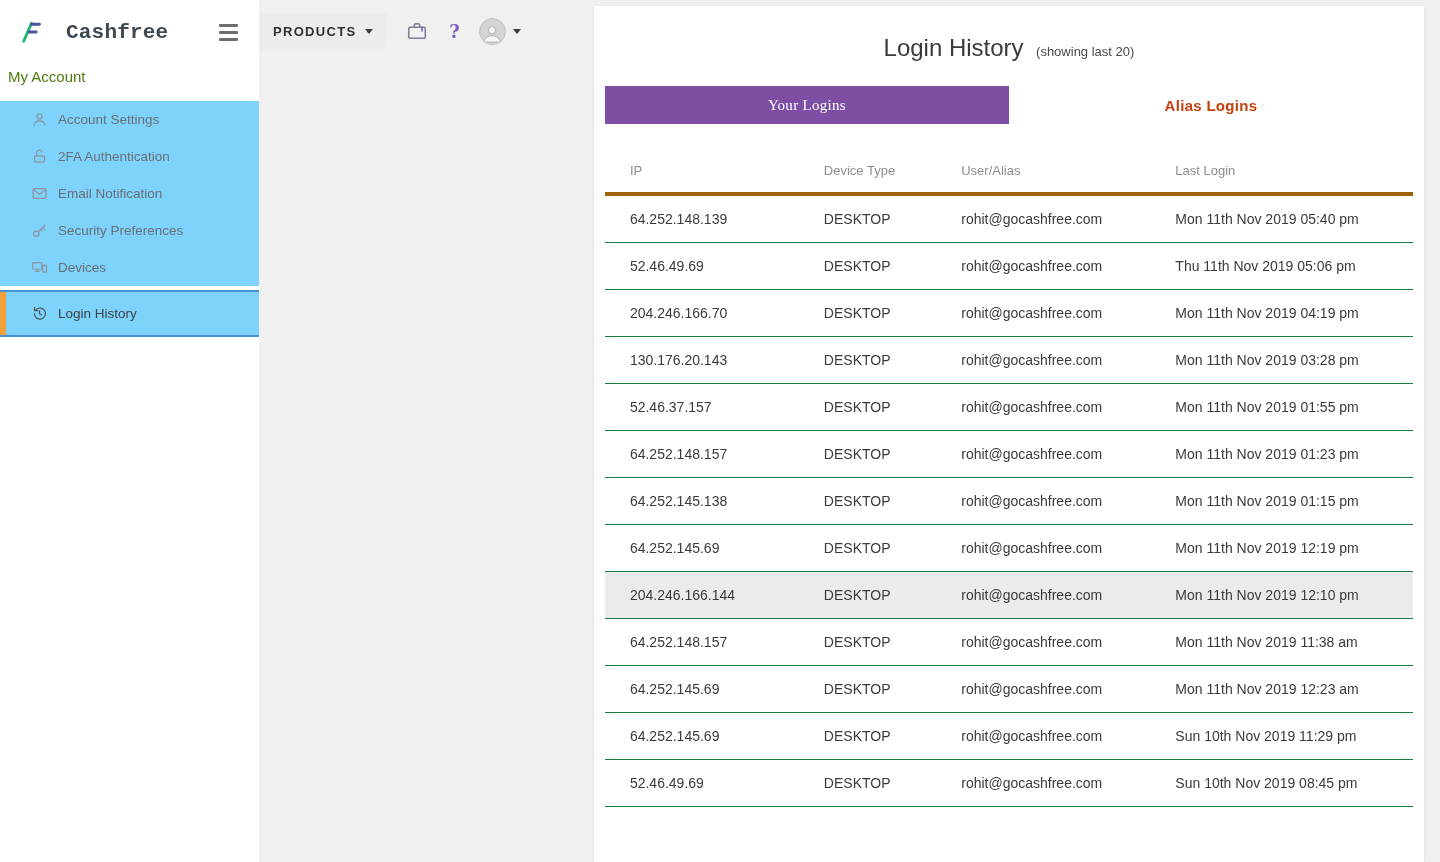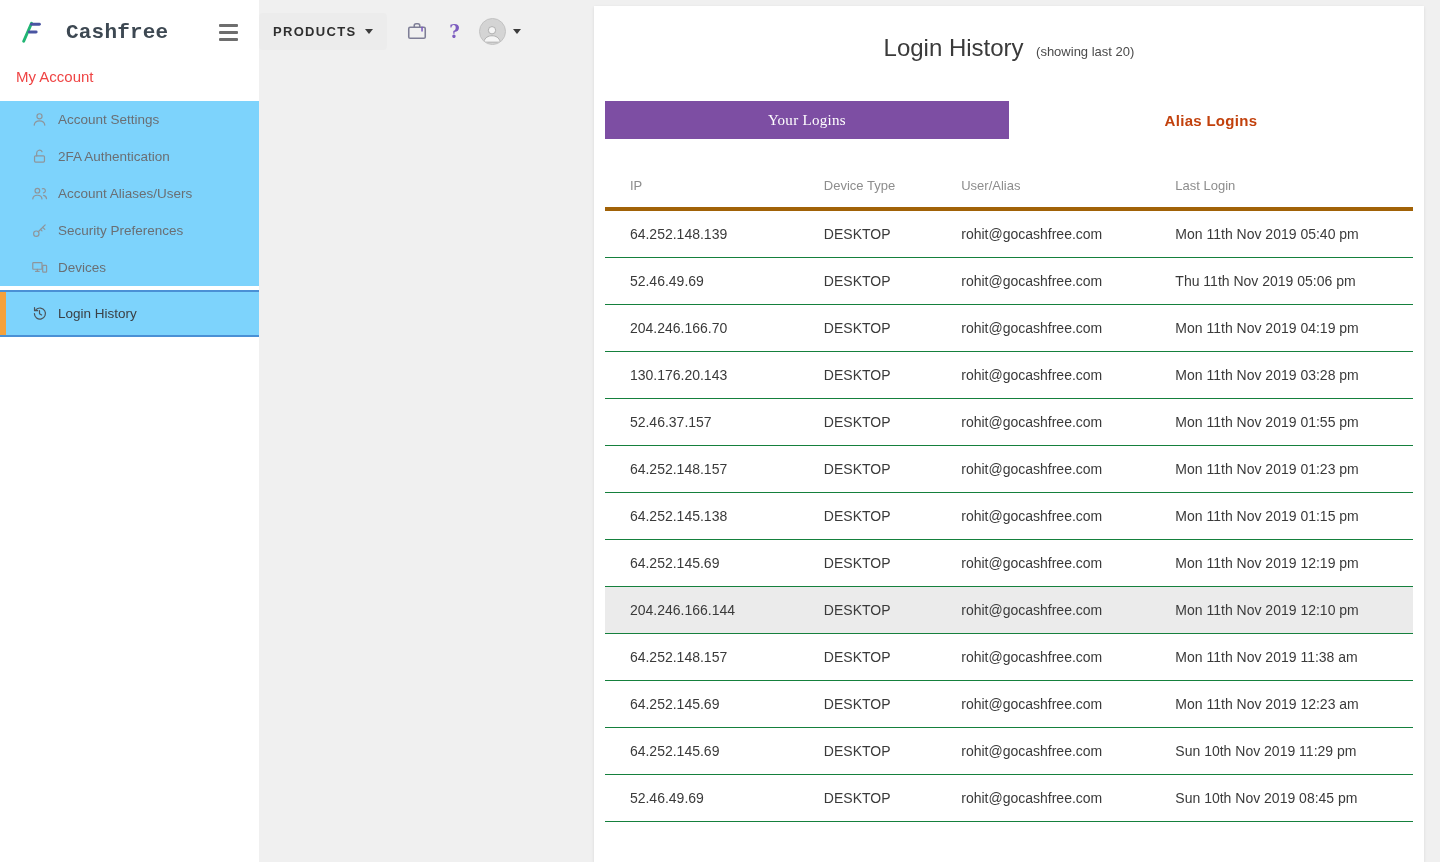--- a/index.html
+++ b/index.html
@@ -12,21 +12,21 @@
   }
 
   
   .sidebar { width:259px; min-width:259px; background:#ffffff; height:100%; }
   .sidebar-header { display:flex; align-items:center; justify-content:space-between; padding:20px 21px 16px 20px; }
   .brand { display:flex; align-items:flex-end; gap:22px; cursor:pointer;font-family:Liberation Mono, monospace; }
   .brand-mark { width:24px; height:24px; display:block; }
   .brand-name { font-size:21px; font-weight:700; color:#3d4852; letter-spacing:.2px; }
   .hamburger-icon { display:flex; flex-direction:column; gap:4px; cursor:pointer; padding:3px 0; }
   .hamburger-icon span { width:19px; height:3px; background:#6e6e6e; border-radius:1px; }
-  .section-title { font-size:15px; color:#ef4444; padding:8px 16px 16px; }
+  .section-title { font-size:15px; color:#4d7c0f; padding:8px 8px 16px; }
   .nav { display:flex; flex-direction:column; }
   .nav-item { display:flex; align-items:center; gap:10px; padding:10px 10px 10px 31px; font-size:13.5px; color:#6a6f74; cursor:pointer; position:relative; background:#7dd3fc; }
   .nav-item .icon { width:17px; height:17px; display:inline-flex; color:#8e959b; flex:none; }
   .nav-item .icon svg { width:100%; height:100%; stroke:currentColor; fill:none; stroke-width:1.7; stroke-linecap:round; stroke-linejoin:round; }
   .nav-item.active { border-top:2px solid var(--active-border-blue,#4a90d5); border-bottom:2px solid var(--active-border-blue,#4a90d5); padding-top:13px; padding-bottom:13px; margin-top:4px; color:#3b4045; }
   .nav-item.active .icon { color:#4b5258; }
   .nav-item.active::before { content:""; position:absolute; left:0; top:0; bottom:0; width:6px; background:var(--active-bar-orange,#f5a13b); }
 
   
   .main { flex:1; display:flex; min-width:0; }
@@ -35,21 +35,21 @@
   .caret { width:0; height:0; border-left:4px solid transparent; border-right:4px solid transparent; border-top:5px solid #3c3c3c; display:inline-block; }
   .icon-button { background:none; border:none; cursor:pointer; display:flex; align-items:center; padding:2px; }
   .briefcase-svg { width:22px; height:22px; }
   .help-glyph { font-size:18px; font-weight:700; color:var(--help-purple,#7c5cbf); font-family:"DejaVu Serif","Liberation Serif",serif; }
   .avatar-group { display:flex; align-items:center; gap:7px; cursor:pointer; }
   .avatar { width:27px; height:27px; border-radius:50%; background:#d4d4d4; border:1px solid #c2c2c2; overflow:hidden; display:flex; align-items:flex-end; justify-content:center; }
   .avatar svg { width:22px; height:22px; display:block; }
 
   
   .card { background:#fff; margin:6px 16px 0 47px; box-shadow:0 1px 3px rgba(0,0,0,.10); padding:28px 11px 20px; flex:1; }
-  .card-title-row { text-align:center; margin-bottom:39px; }
+  .card-title-row { text-align:center; margin-bottom:24px; }
   .card-title { display:inline; font-size:24px; font-weight:500; color:#3a3a3a; }
   .card-subtitle { font-size:13px; color:#4a4a4a; margin-left:8px; }
 
   .tabs { display:flex; }
   .tab { flex:1; height:38px; display:flex; align-items:center; justify-content:center; font-size:15px; font-weight:700; color:#c2410c; cursor:pointer; letter-spacing:.3px; }
   .tab.active { background:var(--accent-purple,#7d4ea3); color:#ffffff; font-weight:500;font-family:Liberation Serif, serif; }
 
   table { width:100%; border-collapse:collapse; margin-top:24px; table-layout:fixed; }
   th { text-align:left; font-size:13px; font-weight:400; color:#8d8d8d; padding:15px 10px 14px 25px; border-bottom:4px solid #a16207; }
   td { font-size:14px; color:#3a3a3a; padding:15px 10px 15px 25px; border-bottom:1px solid #15803d; background:#fff; }
@@ -93,27 +93,25 @@
         <svg viewBox="0 0 24 24">
             <rect x="5" y="11" width="14" height="9" rx="1.5"></rect>
             <path d="M8 11V7a4 4 0 0 1 7.6-1.7"></path>
           </svg>
       </span>
       <span>2FA Authentication</span>
     </div>
     <div class="nav-item">
       <span class="icon">
         <svg viewBox="0 0 24 24">
-            <circle cx="9" cy="8" r="3.3"></circle>
-            <path d="M2.5 19.5c.4-3.4 3.2-5 6.5-5s6.1 1.6 6.5 5"></path>
-            <path d="M16 5.3a3 3 0 1 1 1.5 5.7"></path>
-            <path d="M17.8 14.7c2.4.5 3.8 2 4.1 4.5"></path>
-          </svg>
-      </span>
-      <span>Account Aliases/Users</span>
+            <rect x="3" y="5" width="18" height="14" rx="1.5"></rect>
+            <path d="M3.5 6.5 L12 13 L20.5 6.5"></path>
+          </svg>
+      </span>
+      <span>Email Notification</span>
     </div>
     <div class="nav-item">
       <span class="icon">
         <svg viewBox="0 0 24 24">
             <circle cx="7.5" cy="16.5" r="3.8"></circle>
             <path d="M10.3 13.7 L20 4"></path>
             <path d="M16.5 7.5 L19.5 10.5"></path>
             <path d="M13.5 10.5 L15.5 12.5"></path>
           </svg>
       </span>

